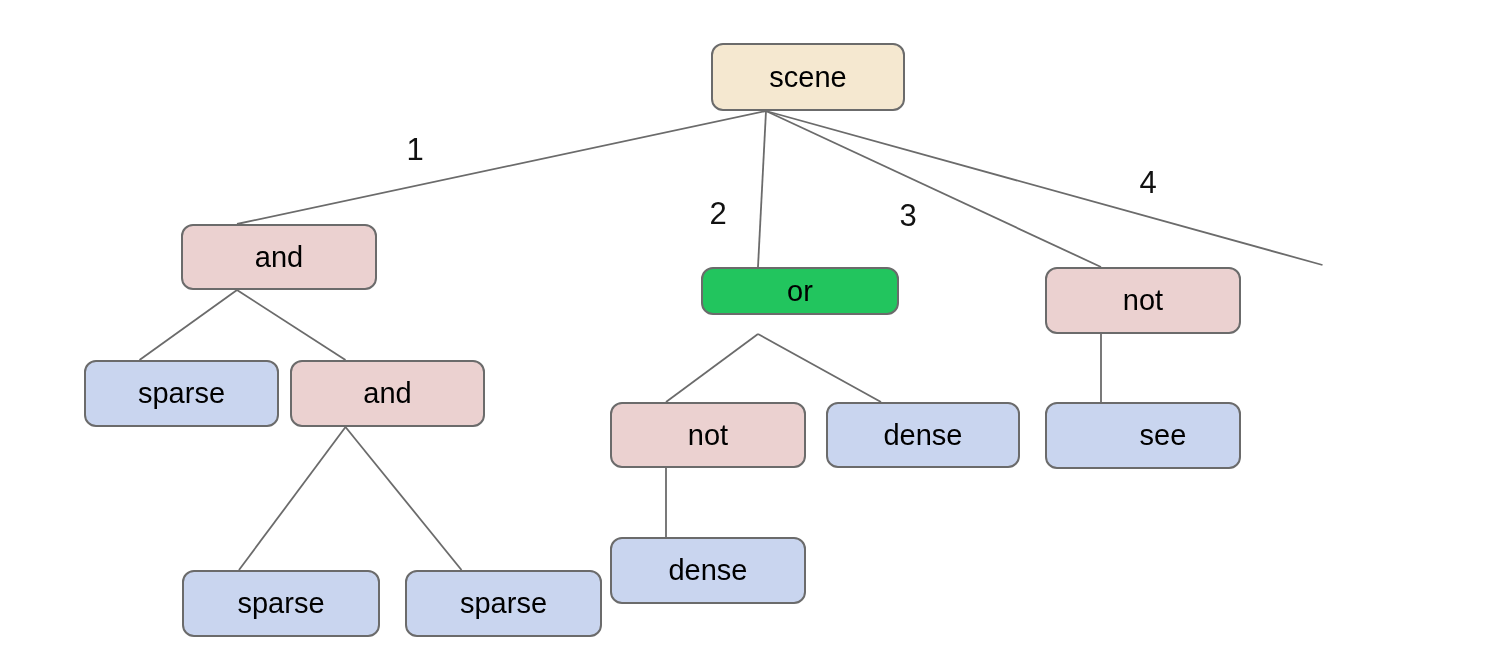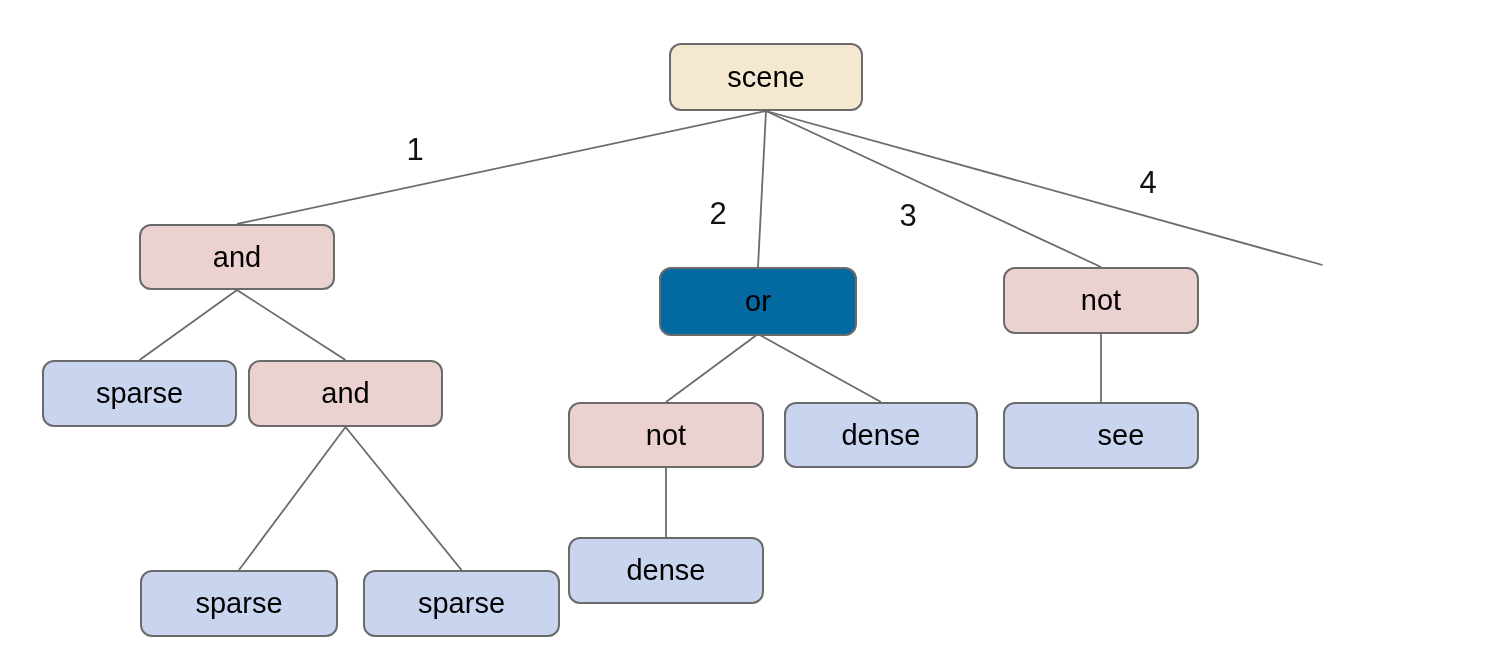--- a/index.html
+++ b/index.html
@@ -28,20 +28,21 @@
     box-sizing: border-box;
     border: 2px solid #6b6b6b;
     border-radius: 12px;
     display: flex;
     align-items: center;
     justify-content: center;
     font-size: 29px;
     line-height: 1;
     color: #000000;
     white-space: nowrap;
+    margin-left: 42px;
   }
   .edge-label {
     position: absolute;
     transform: translate(-50%, -50%);
     font-size: 31px;
     color: #111111;
     line-height: 1;
   }
 </style>
 </head>
@@ -62,21 +63,21 @@
       <line x1="666" y1="468" x2="666" y2="537" stroke="#6b6b6b" stroke-width="1.8"></line>
       <line x1="1101" y1="334" x2="1101" y2="402" stroke="#6b6b6b" stroke-width="1.8"></line>
     </svg>
 
 <div class="edge-label" style="left: 415px; top: 149px;">1</div>
     <div class="edge-label" style="left: 718px; top: 213px;">2</div>
     <div class="edge-label" style="left: 908px; top: 215px;">3</div>
     <div class="edge-label" style="left: 1148px; top: 182px;">4</div>
     <div class="node" style="left: 669px; top: 43px; width: 194px; height: 68px; background: rgb(245, 232, 208); border-color: rgb(107, 107, 107); color: rgb(0, 0, 0);">scene</div>
     <div class="node" style="left: 139px; top: 224px; width: 196px; height: 66px; background: rgb(235, 209, 208); border-color: rgb(107, 107, 107); color: rgb(0, 0, 0);">and</div>
-    <div class="node" style="left: 659px; top: 267px; width: 198px; height: 69px; background: #0369a1; border-color: rgb(107, 107, 107); color: rgb(0, 0, 0);">or</div>
+    <div class="node" style="left: 659px; top: 267px; width: 198px; height: 48px; background: #22c55e; border-color: rgb(107, 107, 107); color: rgb(0, 0, 0);">or</div>
     <div class="node" style="left: 1003px; top: 267px; width: 196px; height: 67px; background: rgb(235, 209, 208); border-color: rgb(107, 107, 107); color: rgb(0, 0, 0);">not</div>
     <div class="node" style="left: 42px; top: 360px; width: 195px; height: 67px; background: rgb(201, 213, 239); border-color: rgb(107, 107, 107); color: rgb(0, 0, 0);">sparse</div>
     <div class="node" style="left: 248px; top: 360px; width: 195px; height: 67px; background: rgb(235, 209, 208); border-color: rgb(107, 107, 107); color: rgb(0, 0, 0);">and</div>
     <div class="node" style="left: 568px; top: 402px; width: 196px; height: 66px; background: rgb(235, 209, 208); border-color: rgb(107, 107, 107); color: rgb(0, 0, 0);">not</div>
     <div class="node" style="left: 784px; top: 402px; width: 194px; height: 66px; background: rgb(201, 213, 239); border-color: rgb(107, 107, 107); color: rgb(0, 0, 0);">dense</div>
     <div class="node" style="left: 1003px; top: 402px; width: 196px; height: 67px; background: rgb(201, 213, 239); border-color: rgb(107, 107, 107); color: rgb(0, 0, 0); padding-left: 40px;">see</div>
     <div class="node" style="left: 140px; top: 570px; width: 198px; height: 67px; background: rgb(201, 213, 239); border-color: rgb(107, 107, 107); color: rgb(0, 0, 0);">sparse</div>
     <div class="node" style="left: 363px; top: 570px; width: 197px; height: 67px; background: rgb(201, 213, 239); border-color: rgb(107, 107, 107); color: rgb(0, 0, 0);">sparse</div>
     <div class="node" style="left: 568px; top: 537px; width: 196px; height: 67px; background: rgb(201, 213, 239); border-color: rgb(107, 107, 107); color: rgb(0, 0, 0);">dense</div>
   </div>

